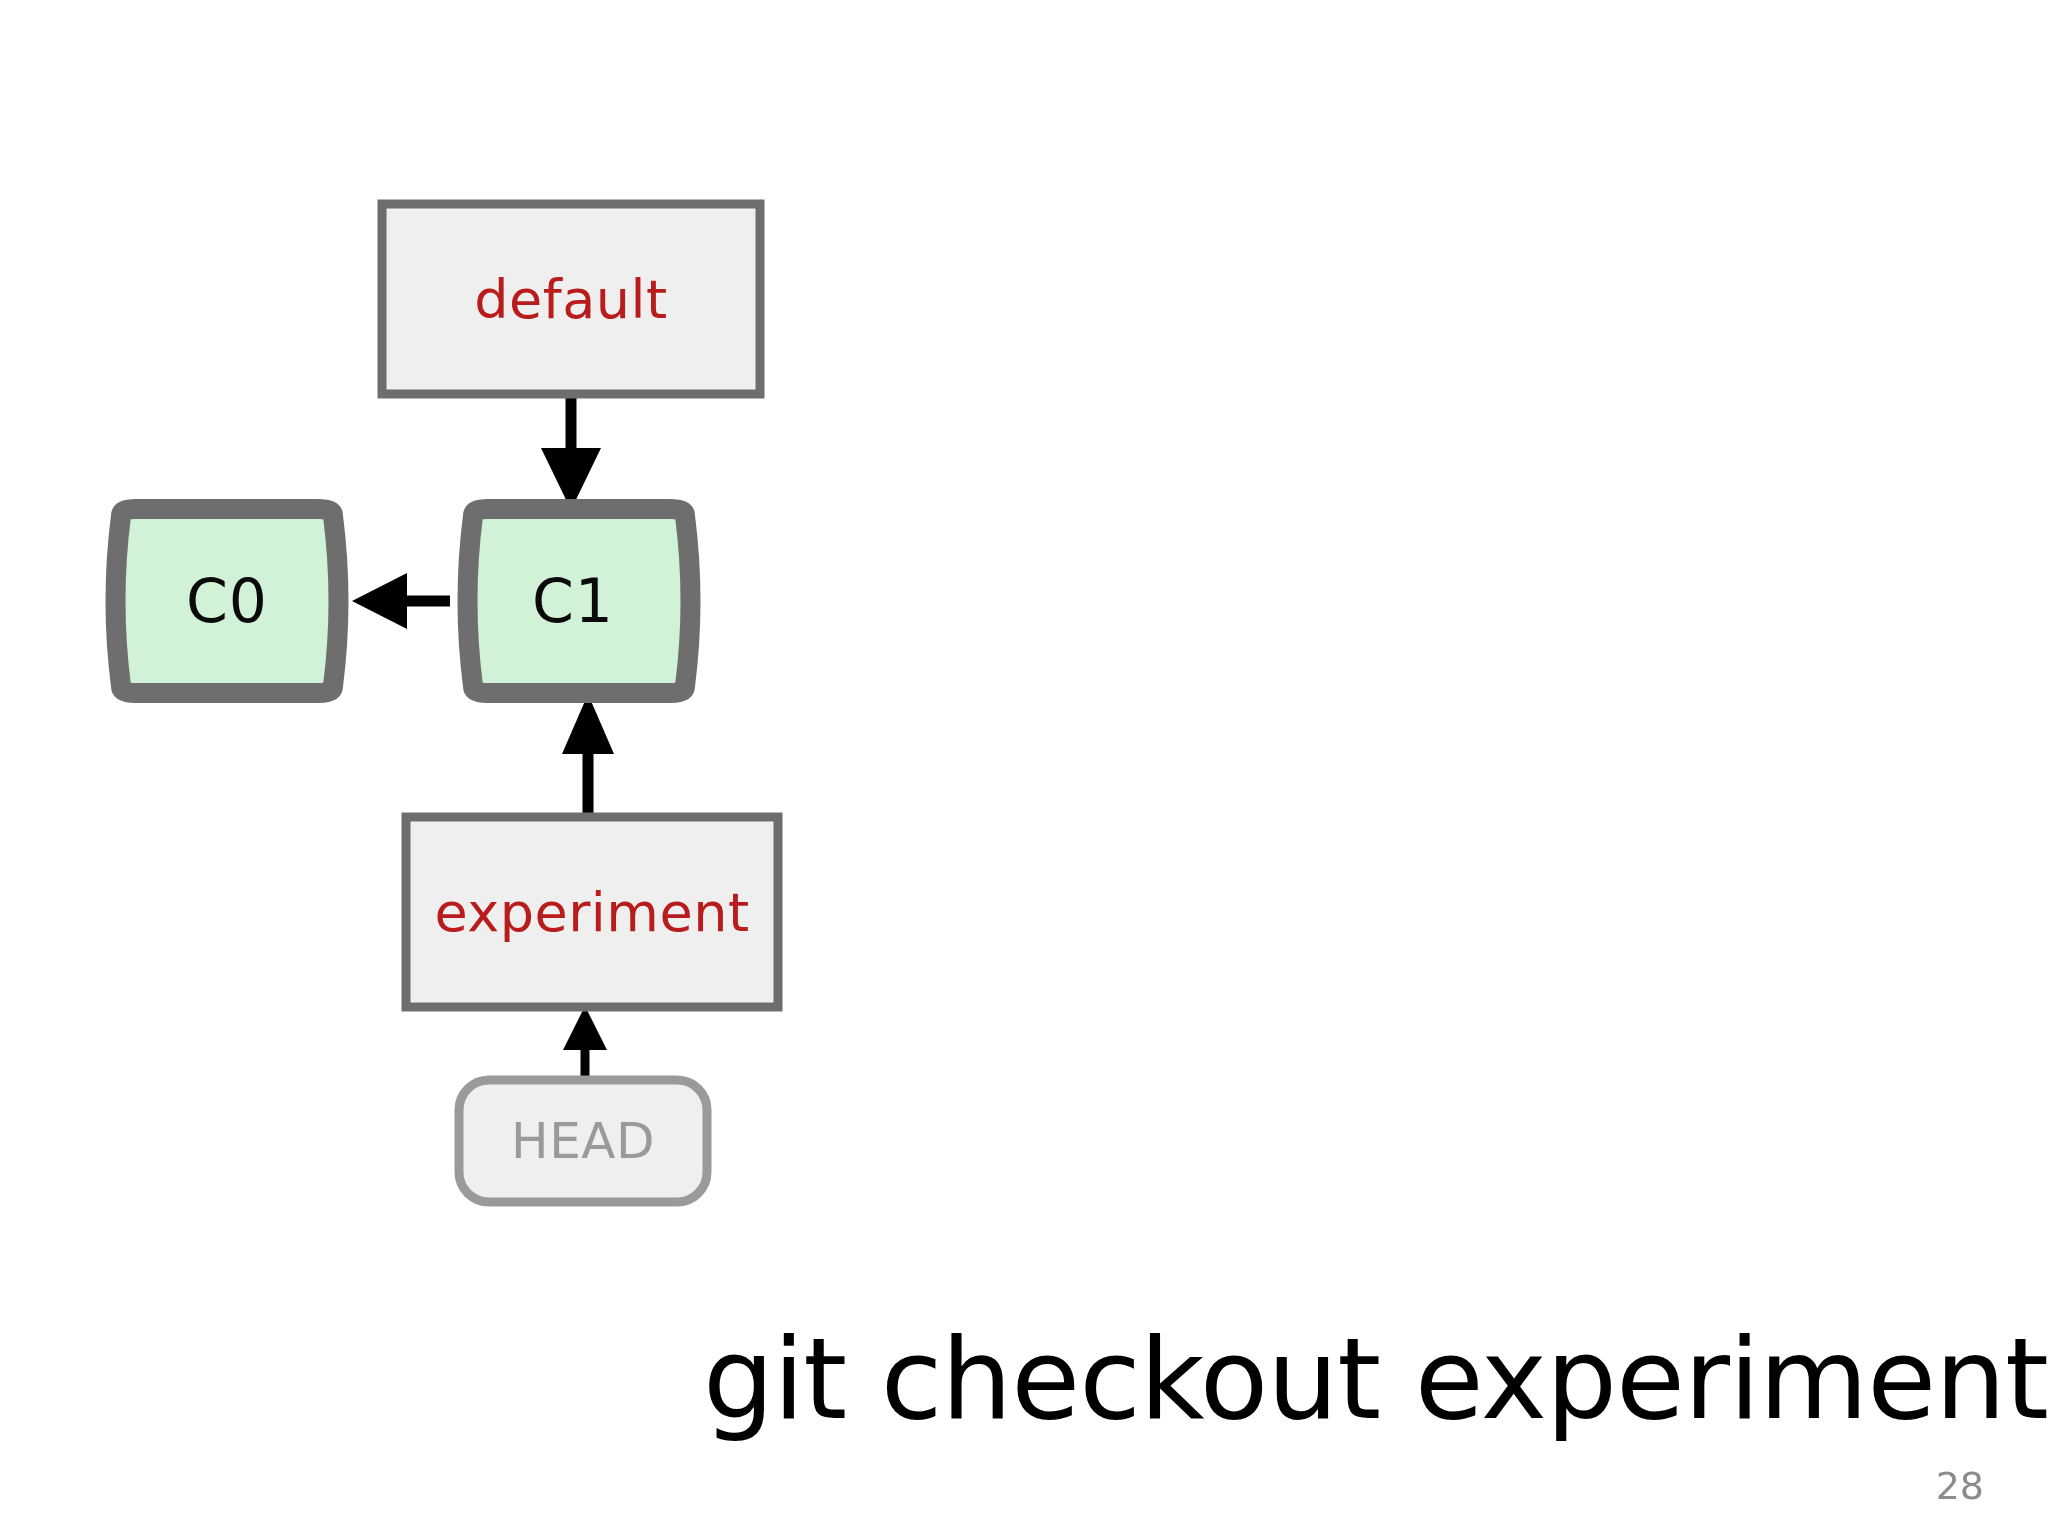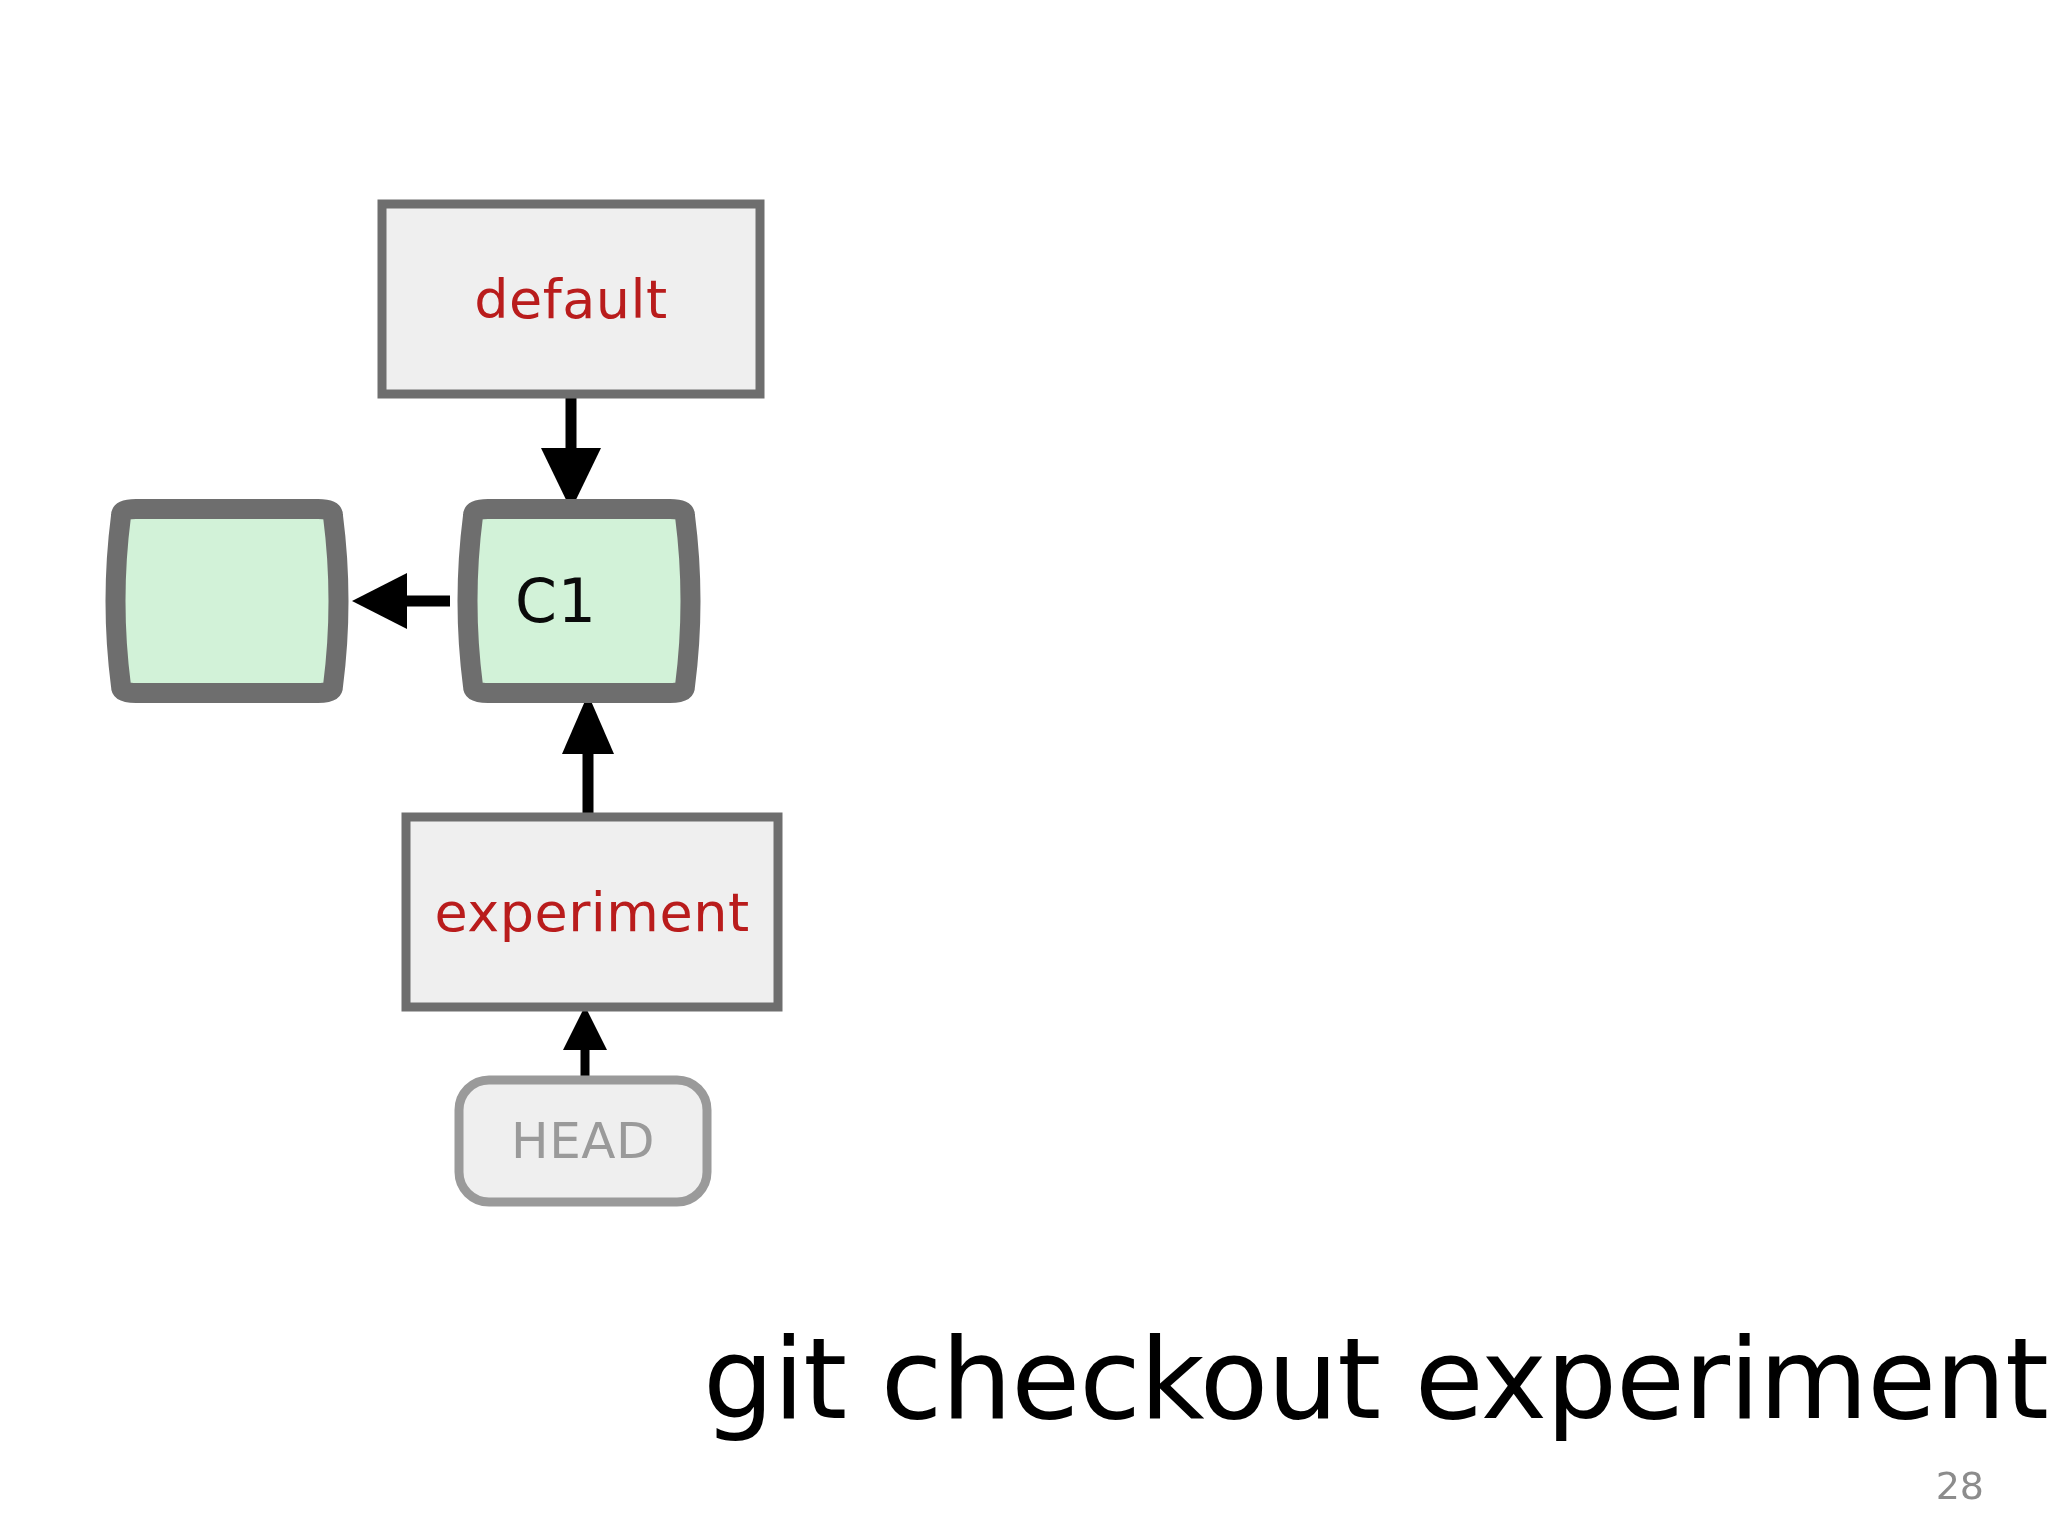--- a/index.html
+++ b/index.html
@@ -64,21 +64,21 @@
   .head-label {
     color: #9a9a9a;
     font-size: 50px;
     font-weight: 400;
     letter-spacing: 0.5px;
   }
 
   
   #box-default   { left: 378px;  top: 200px;  width: 386px; height: 198px; }
   #box-c0        { left: 103px;  top: 505px;  width: 248px; height: 192px; }
-  #box-c1        { left: 432px;  top: 505px;  width: 248px; height: 192px; }
+  #box-c1        { left: 449px;  top: 505px;  width: 248px; height: 192px; }
   #box-experiment{ left: 402px;  top: 813px;  width: 380px; height: 198px; }
   #box-head      { left: 455px;  top: 1076px; width: 256px; height: 130px; }
 
   
   #caption {
     position: absolute;
     left: 0;
     top: 1318px;
     width: 2048px;
     text-align: right;
@@ -167,20 +167,21 @@
         <rect x="406" y="817" width="372" height="190" fill="#efefef" stroke="#6e6e6e" stroke-width="9"></rect>
       </g>
 
       <g>
         <rect x="459" y="1080" width="248" height="122" rx="30" ry="30" fill="#efefef" stroke="#9a9a9a" stroke-width="9"></rect>
       </g>
     </svg>
 
     <div class="node-label ref-label" id="box-default">default</div>
 
+    <div class="node-label commit-label" id="box-c0">C0</div>
 
     <div class="node-label commit-label" id="box-c1">C1</div>
 
     <div class="node-label ref-label" id="box-experiment">experiment</div>
 
     <div class="node-label head-label" id="box-head">HEAD</div>
 
   </div>
 
   <div id="caption">git checkout experiment</div>

